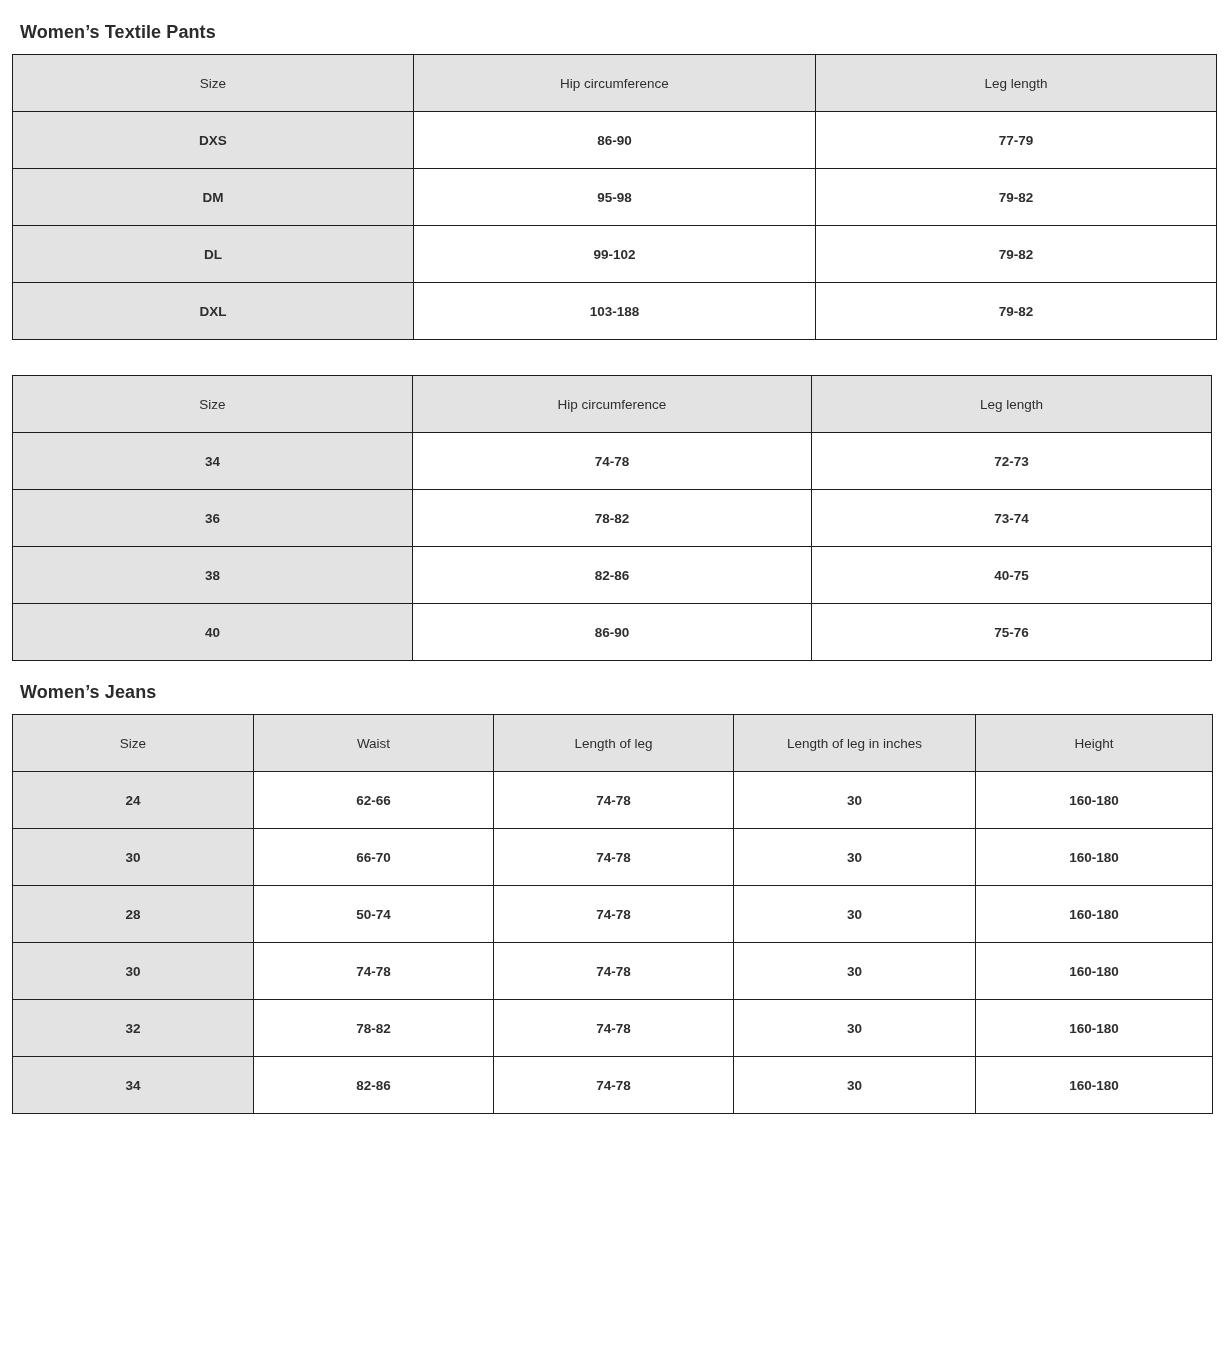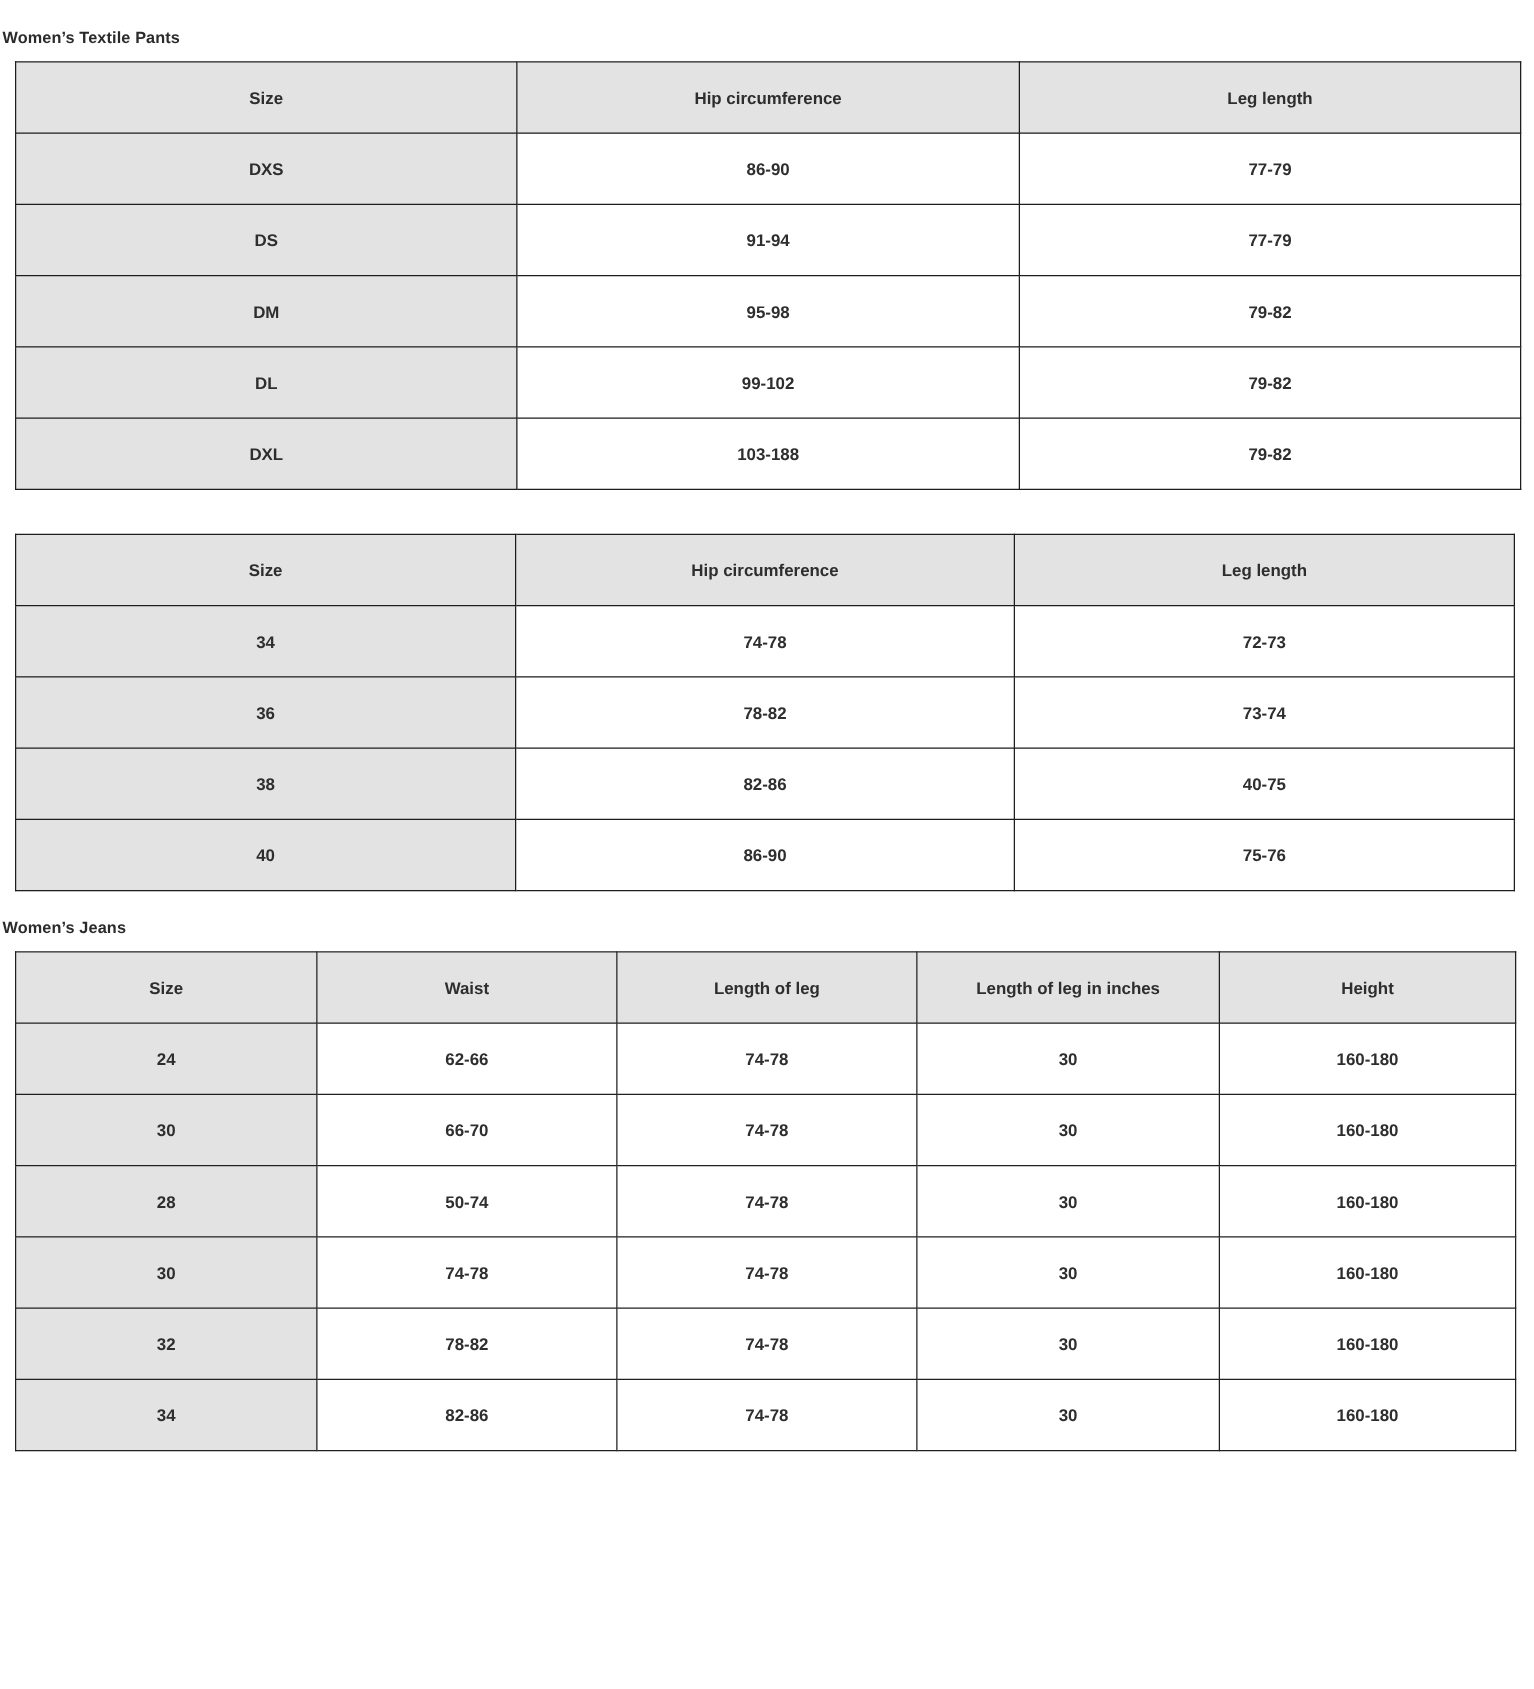--- a/index.html
+++ b/index.html
@@ -17,46 +17,46 @@
   .page {
     position: relative;
     width: 1227px;
     height: 1351px;
     box-sizing: border-box;
   }
   .section {
     margin: 0;
   }
   .section-title {
-    font-size: 13px;
+    font-size: 18px;
     font-weight: bold;
     color: #2b2b2b;
     letter-spacing: 0.1px;
-    padding-left: 2px;
+    padding-left: 20px;
     line-height: 1;
   }
   
   table.sz {
     border-collapse: collapse;
     table-layout: fixed;
     border-spacing: 0;
   }
   table.sz td, table.sz th {
     border: 1.5px solid #1d1d1d;
     text-align: center;
     vertical-align: middle;
     font-size: 13.5px;
     font-weight: bold;
     color: #2e2e2e;
     padding: 0;
     background: #ffffff;
   }
   table.sz th {
     background: #e3e3e3;
-    font-weight: bold;
+    font-weight: normal;
     height: 56px;
     margin-top: 16px;
   }
   table.sz td {
     height: 56px;
   }
   table.sz td.size-col,
   table.sz th.size-col {
     background: #e3e3e3;
   }
@@ -106,25 +106,20 @@
         <tr>
           <th class="size-col">Size</th>
           <th>Hip circumference</th>
           <th>Leg length</th>
         </tr>
       </thead>
       <tbody>
         <tr>
           <td class="size-col">DXS</td>
           <td>86-90</td>
-          <td>77-79</td>
-        </tr>
-        <tr>
-          <td class="size-col">DS</td>
-          <td>91-94</td>
           <td>77-79</td>
         </tr>
         <tr>
           <td class="size-col">DM</td>
           <td>95-98</td>
           <td>79-82</td>
         </tr>
         <tr>
           <td class="size-col">DL</td>
           <td>99-102</td>

